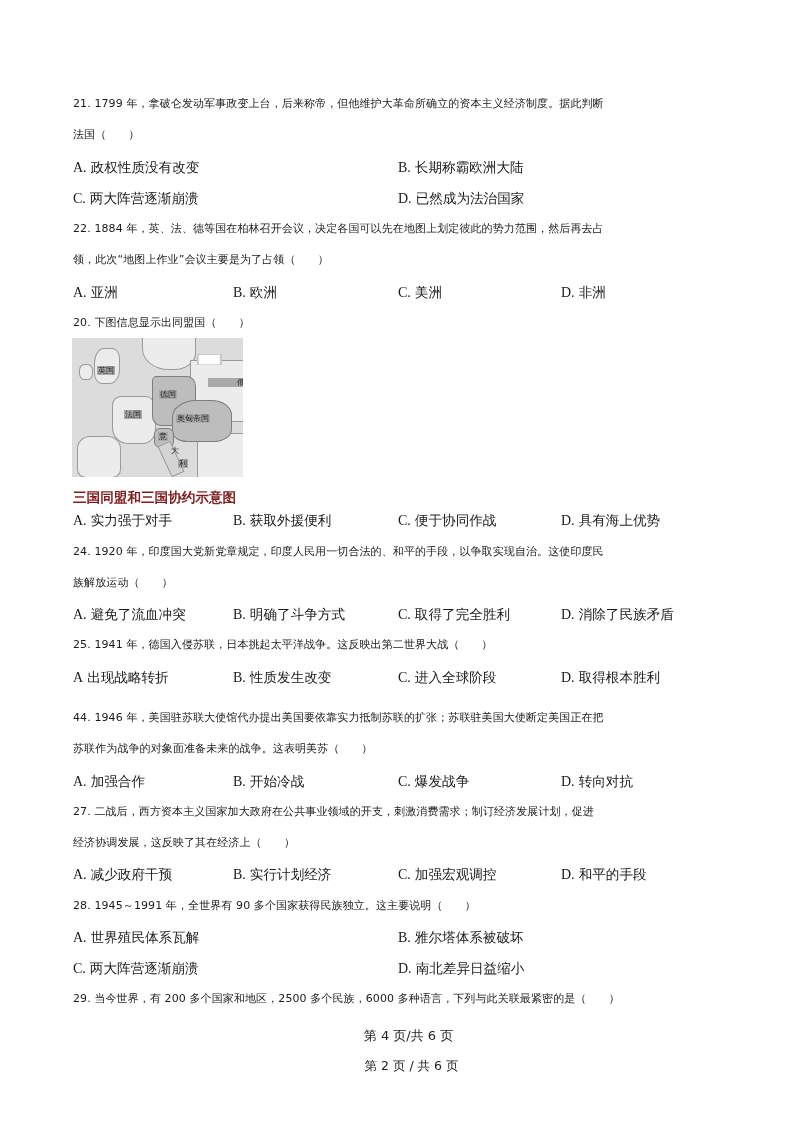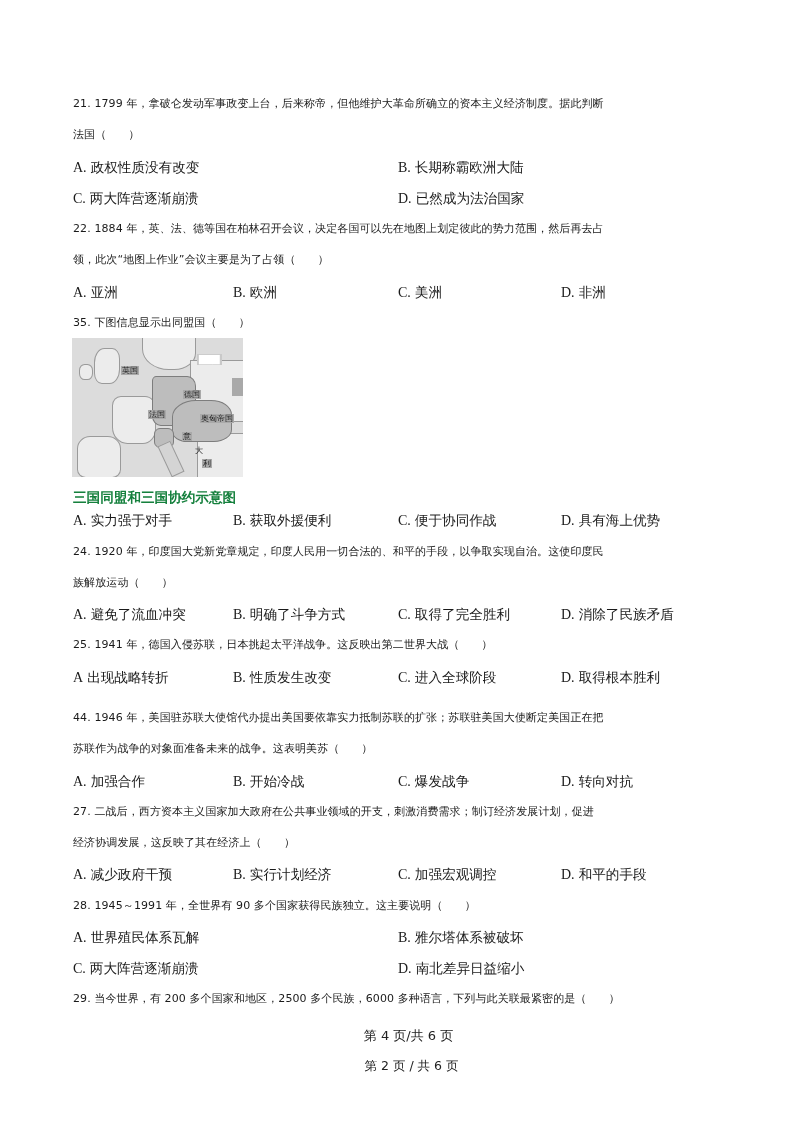--- a/index.html
+++ b/index.html
@@ -12,32 +12,32 @@
       position: absolute; left: 73px; width: 660px;
       font-size: 11px; line-height: 16px; white-space: nowrap;
       letter-spacing: 0.1px;
     }
     .opts { position: absolute; left: 73px; width: 660px; height: 16px; font-size: 13.6px; line-height: 16px; }
     .opt { position: absolute; top: 0; white-space: nowrap; }
     .opt .lbl { margin-right: 4px; font-family: "Liberation Serif", serif; font-size: 14px; }
     .caption {
       position: absolute; left: 73px; top: 489px;
       font-family: "DejaVu Serif", "Liberation Serif", serif;
-      font-weight: bold; font-size: 13.6px; color: #15803d; line-height: 16px;
+      font-weight: bold; font-size: 13.6px; color: #7f1d1d; line-height: 16px;
     }
     .map {
       position: absolute; left: 72px; top: 338px; width: 193px; height: 139px;
       background: #e3e3e3; overflow: hidden;
     }
     .map .sea { position: absolute; inset: 0; background: #dcdcdc; }
     .map .land { position: absolute; background: #ececec; border: 1px solid #9a9a9a; }
     .map .central { position: absolute; background: #bdbdbd; border: 1px solid #7d7d7d; }
     .map .lab {
       position: absolute; font-size: 8px; color: #222; background: #a9a9a9;
-      padding: 0 1px; line-height: 9px; font-family: Liberation Serif, serif; margin-left: 24px;
+      padding: 0 1px; line-height: 9px; font-family: Liberation Serif, serif;
     }
     .map .tag {
       position: absolute; font-size: 9px; color: #fff; background: #c9c9c9;
       padding: 0 2px; line-height: 11px;
     }
     .map .rightpad { position: absolute; top: 0; right: 0; width: 22px; height: 100%; background: #ffffff; }
     .footer1 {
       position: absolute; left: 0; width: 793px; top: 1027px; text-align: center;
       font-size: 13px; color: #222; padding-left: 24px; box-sizing: border-box;
     }
@@ -62,21 +62,21 @@
 
 <div class="line" style="top:221px">22. 1884 年，英、法、德等国在柏林召开会议，决定各国可以先在地图上划定彼此的势力范围，然后再去占</div>
 <div class="line" style="top:252px">领，此次“地图上作业”会议主要是为了占领（　　）</div>
 <div class="opts" style="top:284px">
   <span class="opt" style="left:0"><span class="lbl">A.</span><span>亚洲</span></span>
   <span class="opt" style="left:160px"><span class="lbl">B.</span><span>欧洲</span></span>
   <span class="opt" style="left:325px"><span class="lbl">C.</span><span>美洲</span></span>
   <span class="opt" style="left:488px"><span class="lbl">D.</span><span>非洲</span></span>
 </div>
 
-<div class="line" style="top:315px">35. 下图信息显示出同盟国（　　）</div>
+<div class="line" style="top:315px">20. 下图信息显示出同盟国（　　）</div>
 
 <div class="map">
   <div class="sea"></div>
 
   <div class="land" style="left:22px;top:10px;width:24px;height:34px;border-radius:40% 30% 40% 30%;"></div>
   <div class="land" style="left:7px;top:26px;width:12px;height:14px;border-radius:40%;"></div>
 
   <div class="land" style="left:70px;top:-10px;width:52px;height:40px;border-radius:0 0 40% 50%;"></div>
 
   <div class="land" style="left:40px;top:58px;width:42px;height:46px;border-radius:20% 25% 30% 35%;"></div>

